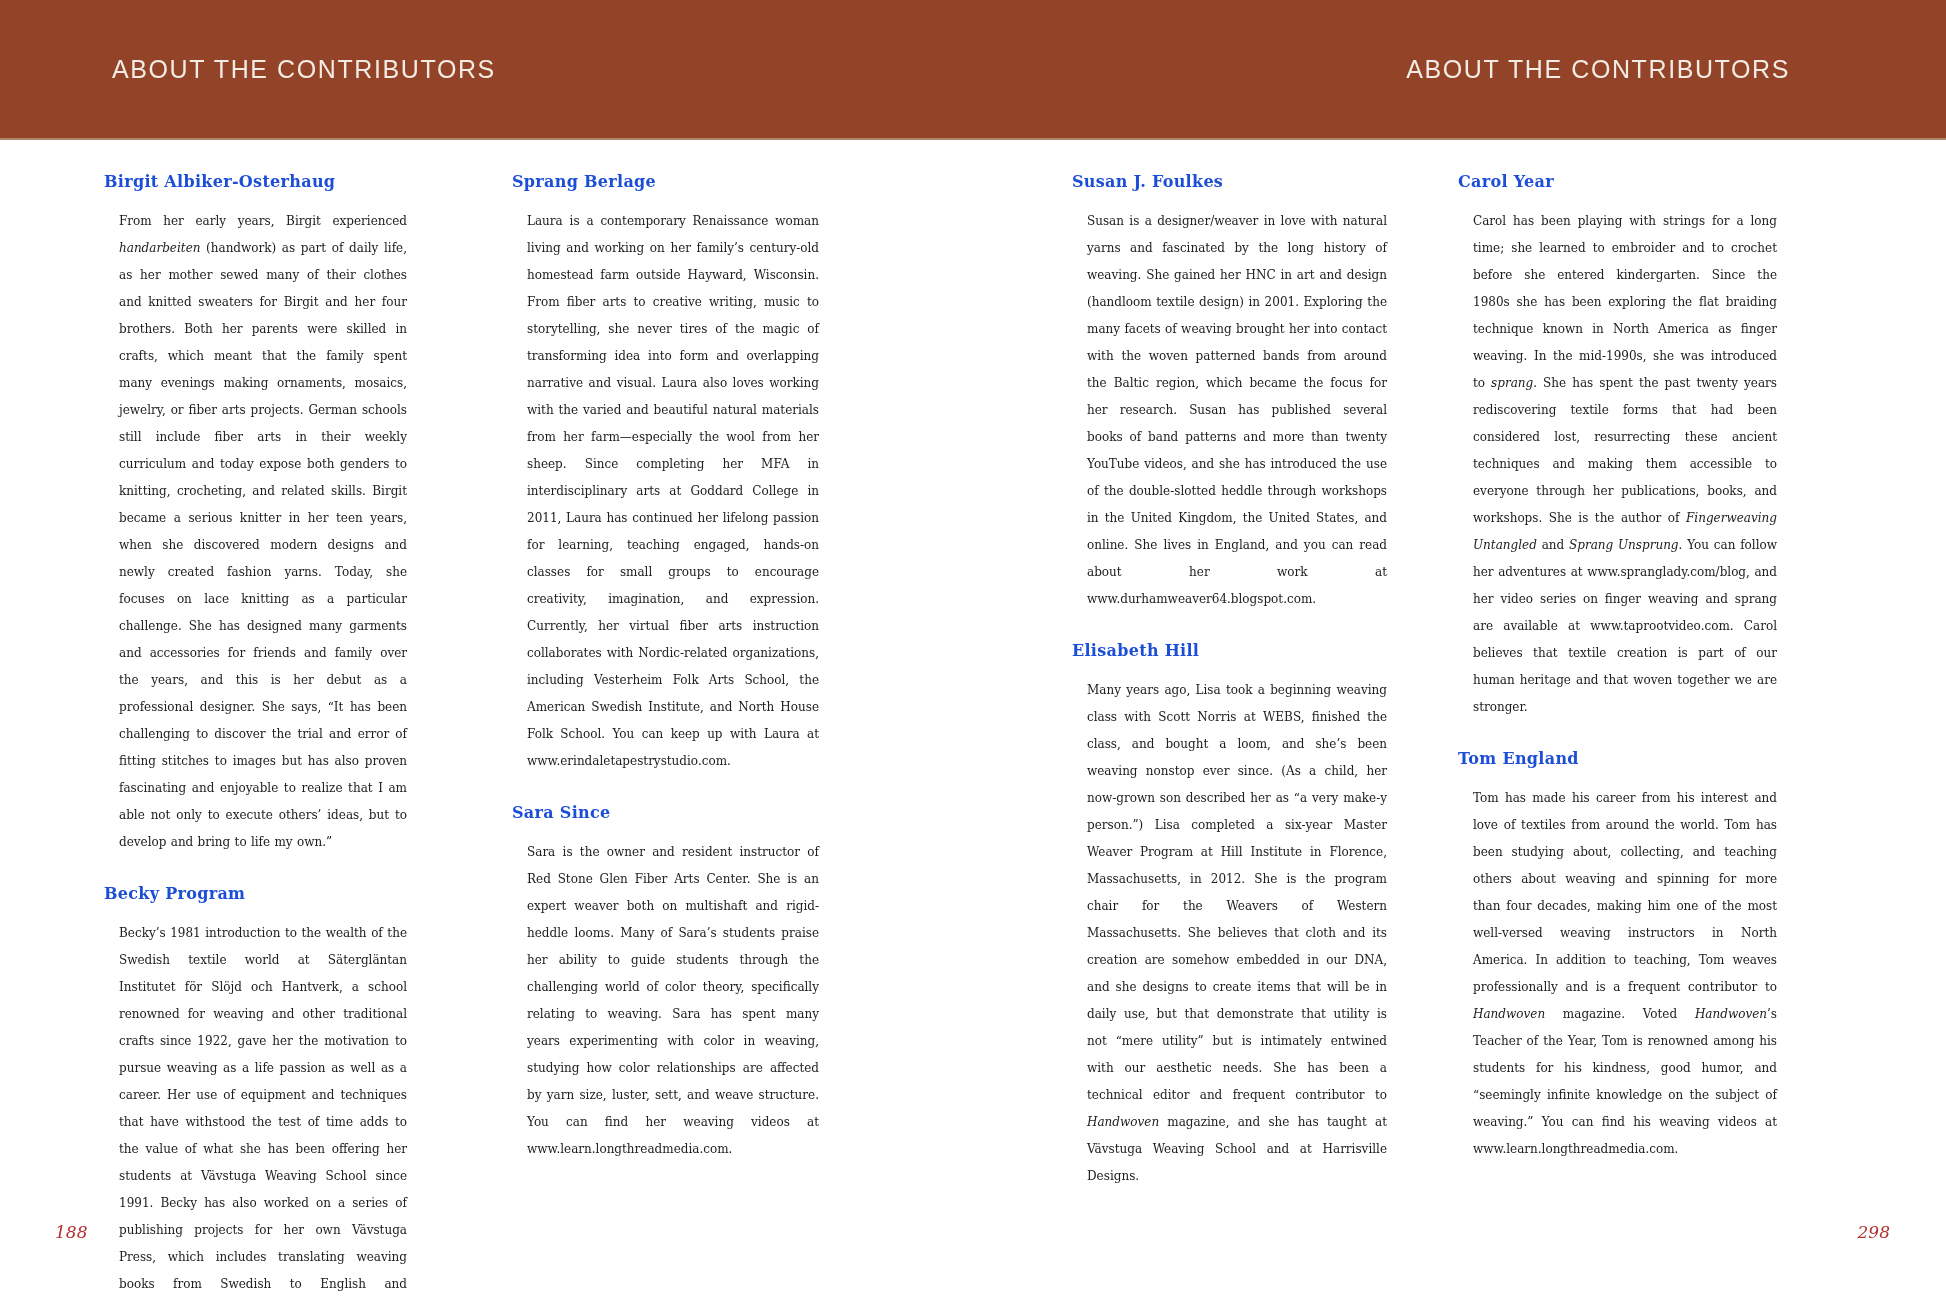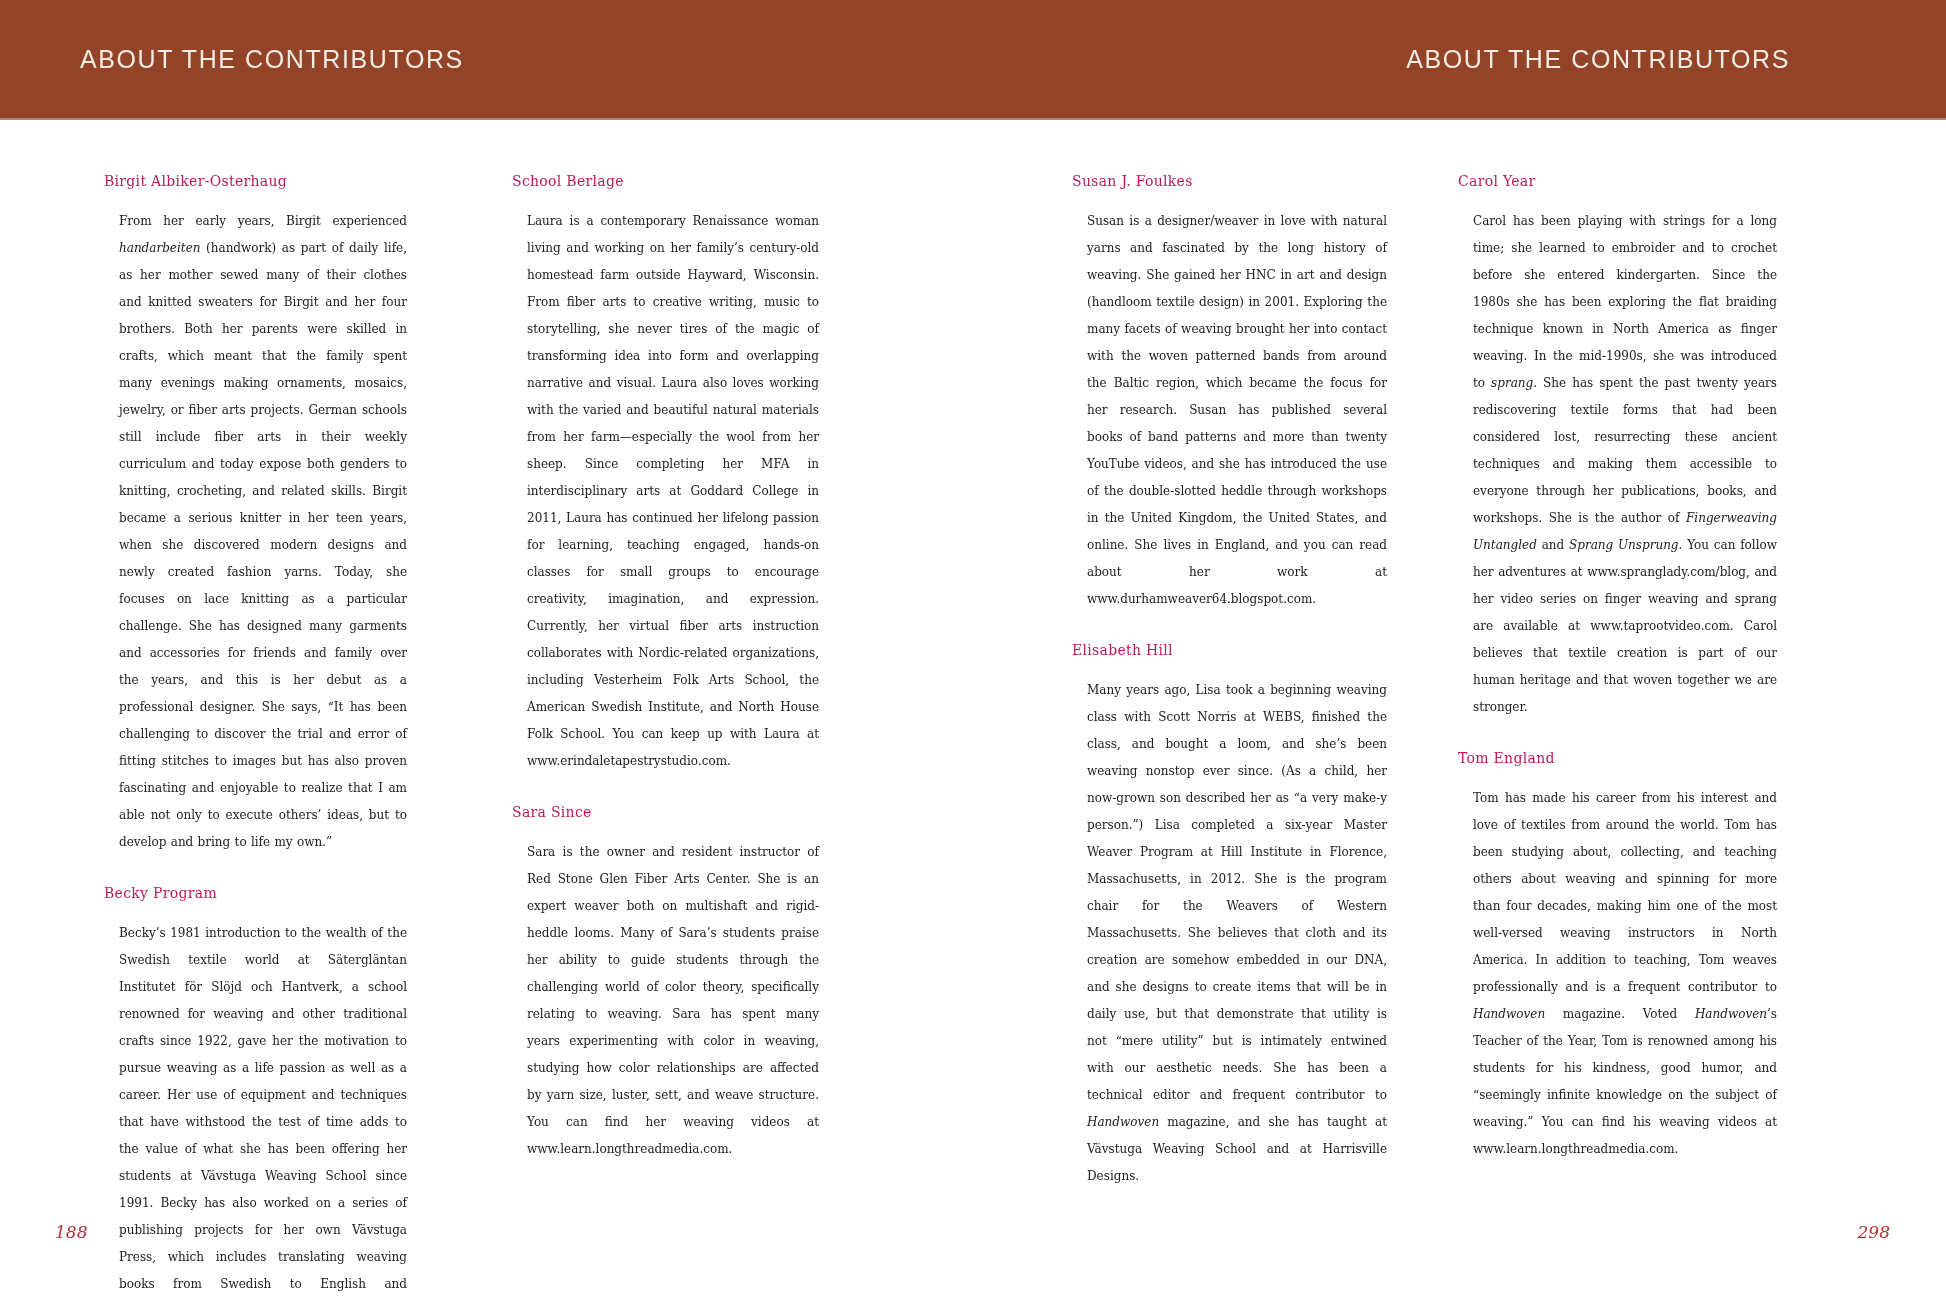--- a/index.html
+++ b/index.html
@@ -8,28 +8,28 @@
     width: 1946px;
     height: 1297px;
     background: #ffffff;
     overflow: hidden;
     font-family: "DejaVu Serif", serif;
   }
   .band {
     position: absolute;
     top: 0; left: 0;
     width: 100%;
-    height: 120px;
+    height: 140px;
     box-sizing: border-box;
     background: #934327;
     border-bottom: 2px solid #b28468;
     display: flex;
     align-items: center;
     justify-content: space-between;
-    padding: 0 156px 0 80px;
+    padding: 0 156px 0 112px;
   }
   .band-title {
     font-family: "Liberation Sans", sans-serif;
     font-size: 25px;
     font-weight: 400;
     letter-spacing: 1.6px;
     color: #f3ece4;
     white-space: nowrap;
   }
   .col {
@@ -40,25 +40,25 @@
     text-align: justify;
     text-align-last: left;
   }
   .col-1 { left: 104px;  width: 318px; }
   .col-2 { left: 512px;  width: 322px; }
   .col-3 { left: 1072px; width: 330px; }
   .col-4 { left: 1458px; width: 334px; }
   .bio + .bio { margin-top: 26px; }
   .bio h3 {
     margin: 0 0 8px 0;
-    font-size: 14px;
+    font-size: 16px;
     line-height: 23px;
-    font-weight: 400;
+    font-weight: 700;
     letter-spacing: 0.3px;
-    color: #be185d;
+    color: #1d4ed8;
   }
   .bio p {
     margin: 15px;
     font-size: 12px;
     line-height: 27px;
     color: #202020;
     word-spacing: 0.5px;
   }
   .bio p i { font-style: italic; }
   .folio {
@@ -88,21 +88,21 @@
       <p><span>From her early years, Birgit experienced </span><i>handarbeiten</i><span> (handwork) as part of daily life, as her mother sewed many of their clothes and knitted sweaters for Birgit and her four brothers. Both her parents were skilled in crafts, which meant that the family spent many evenings making ornaments, mosaics, jewelry, or fiber arts projects. German schools still include fiber arts in their weekly curriculum and today expose both genders to knitting, crocheting, and related skills. Birgit became a serious knitter in her teen years, when she discovered modern designs and newly created fashion yarns. Today, she focuses on lace knitting as a particular challenge. She has designed many garments and accessories for friends and family over the years, and this is her debut as a professional designer. She says, “It has been challenging to discover the trial and error of fitting stitches to images but has also proven fascinating and enjoyable to realize that I am able not only to execute others’ ideas, but to develop and bring to life my own.”</span></p>
     </article>
     <article class="bio">
       <h3>Becky Program</h3>
       <p><span>Becky’s 1981 introduction to the wealth of the Swedish textile world at Sätergläntan Institutet för Slöjd och Hantverk, a school renowned for weaving and other traditional crafts since 1922, gave her the motivation to pursue weaving as a life passion as well as a career. Her use of equipment and techniques that have withstood the test of time adds to the value of what she has been offering her students at Vävstuga Weaving School since 1991. Becky has also worked on a series of publishing projects for her own Vävstuga Press, which includes translating weaving books from Swedish to English and republishing Swedish weaving books that have gone out of print. Becky is also a professional musician in a variety of folk music traditions from Swedish to Balkan to Cape Breton, playing several instruments including piano, accordion, and fiddle.</span></p>
     </article>
   </section>
 
   <section class="col col-2">
     <article class="bio">
-      <h3>School Berlage</h3>
+      <h3>Sprang Berlage</h3>
       <p><span>Laura is a contemporary Renaissance woman living and working on her family’s century-old homestead farm outside Hayward, Wisconsin. From fiber arts to creative writing, music to storytelling, she never tires of the magic of transforming idea into form and overlapping narrative and visual. Laura also loves working with the varied and beautiful natural materials from her farm—especially the wool from her sheep. Since completing her MFA in interdisciplinary arts at Goddard College in 2011, Laura has continued her lifelong passion for learning, teaching engaged, hands-on classes for small groups to encourage creativity, imagination, and expression. Currently, her virtual fiber arts instruction collaborates with Nordic-related organizations, including Vesterheim Folk Arts School, the American Swedish Institute, and North House Folk School. You can keep up with Laura at www.erindaletapestrystudio.com.</span></p>
     </article>
     <article class="bio">
       <h3>Sara Since</h3>
       <p><span>Sara is the owner and resident instructor of Red Stone Glen Fiber Arts Center. She is an expert weaver both on multishaft and rigid-heddle looms. Many of Sara’s students praise her ability to guide students through the challenging world of color theory, specifically relating to weaving. Sara has spent many years experimenting with color in weaving, studying how color relationships are affected by yarn size, luster, sett, and weave structure. You can find her weaving videos at www.learn.longthreadmedia.com.</span></p>
     </article>
 
   </section>
 
   <section class="col col-3">

